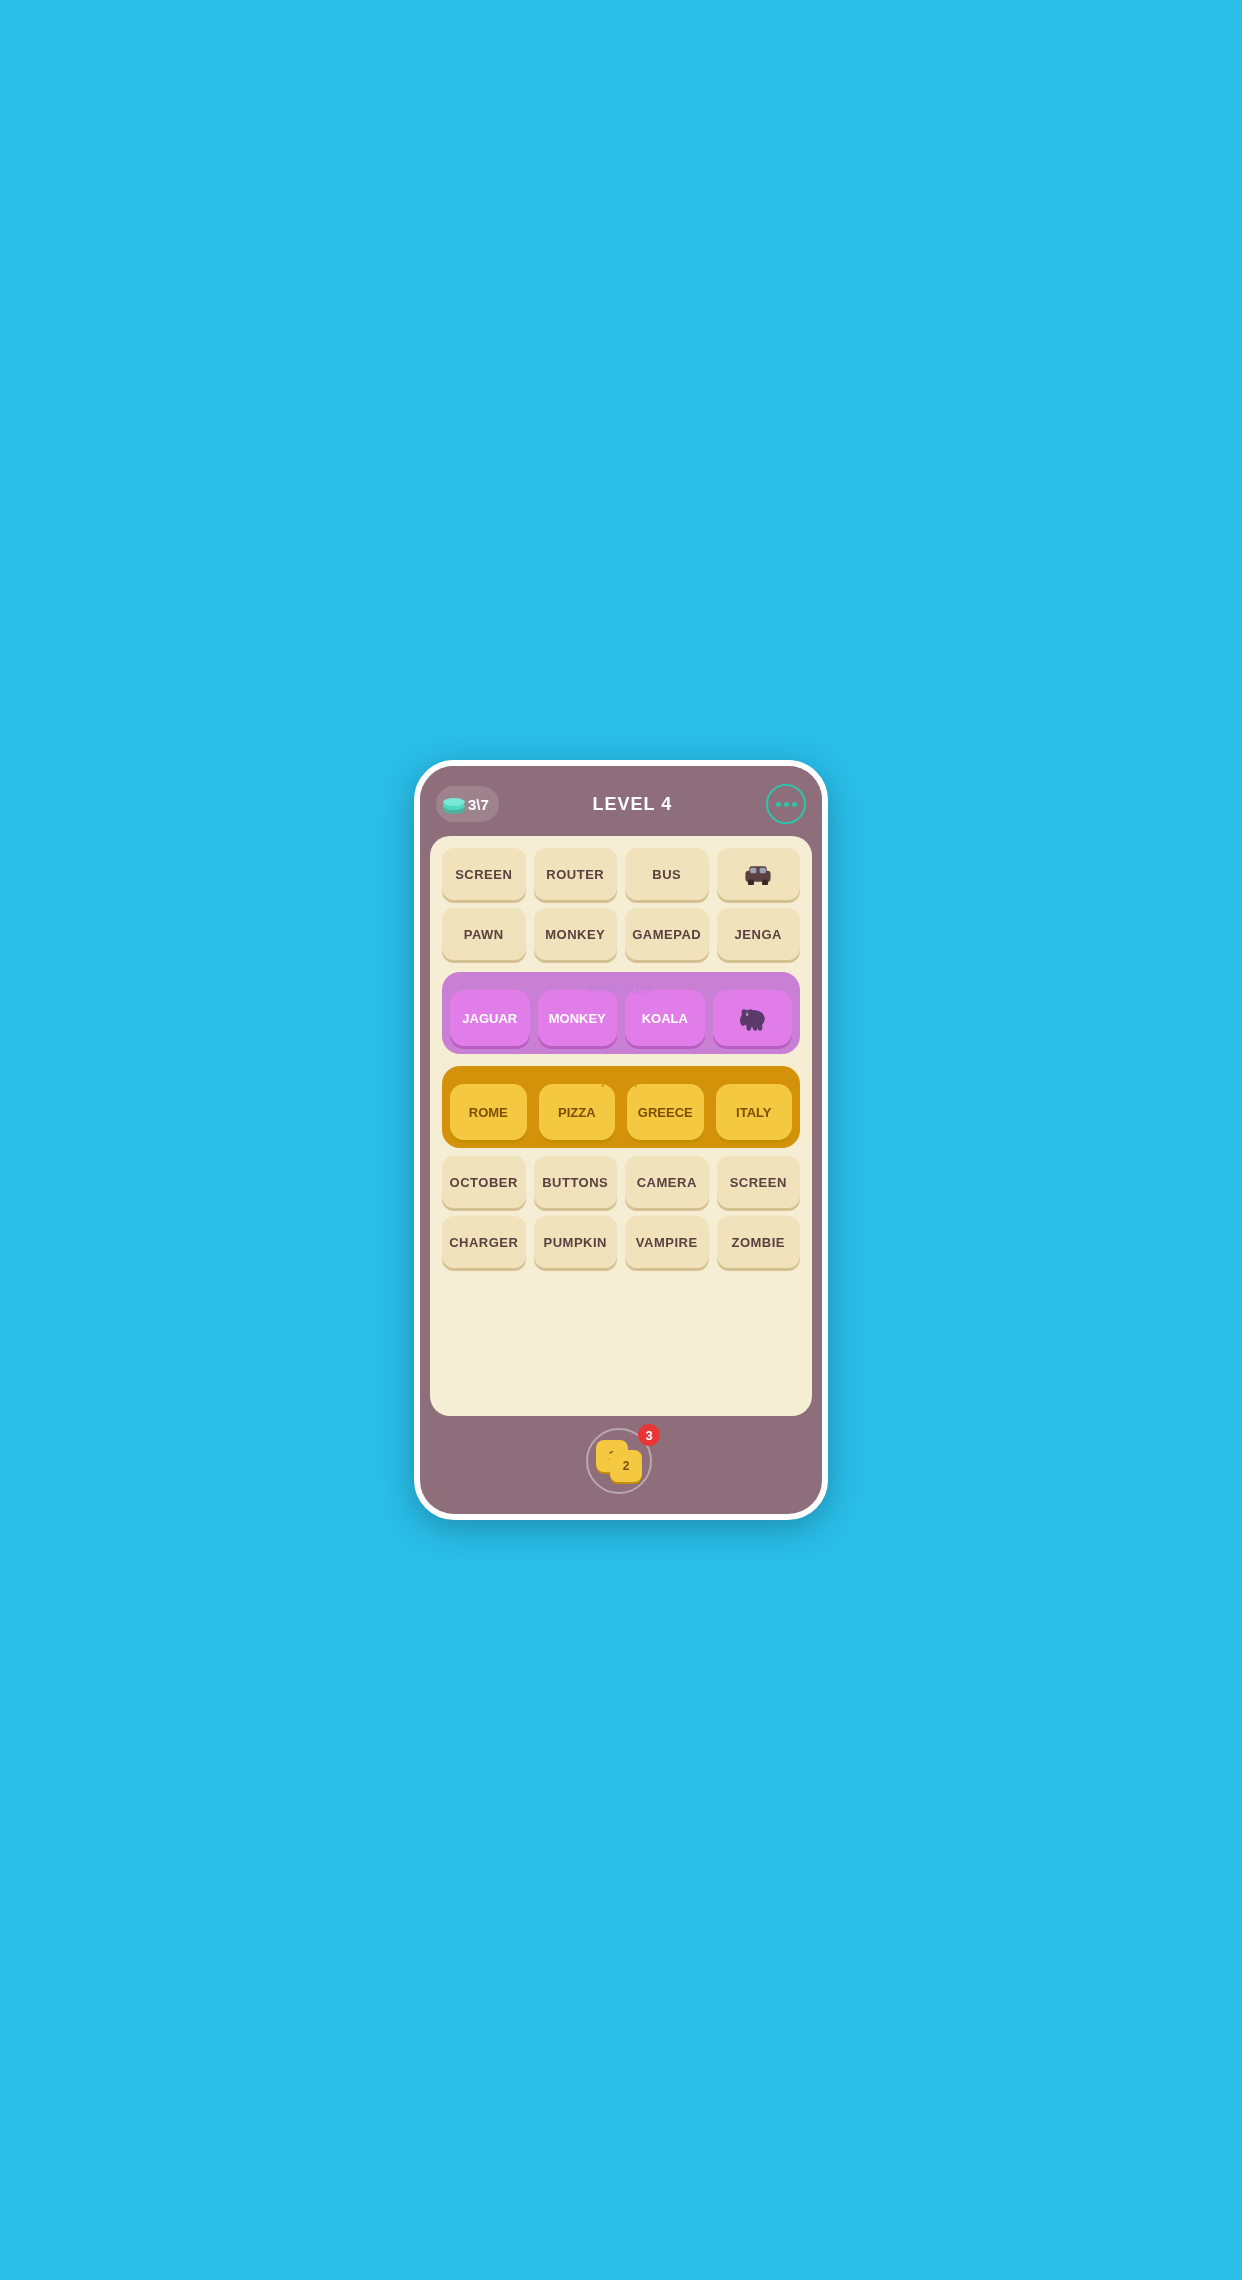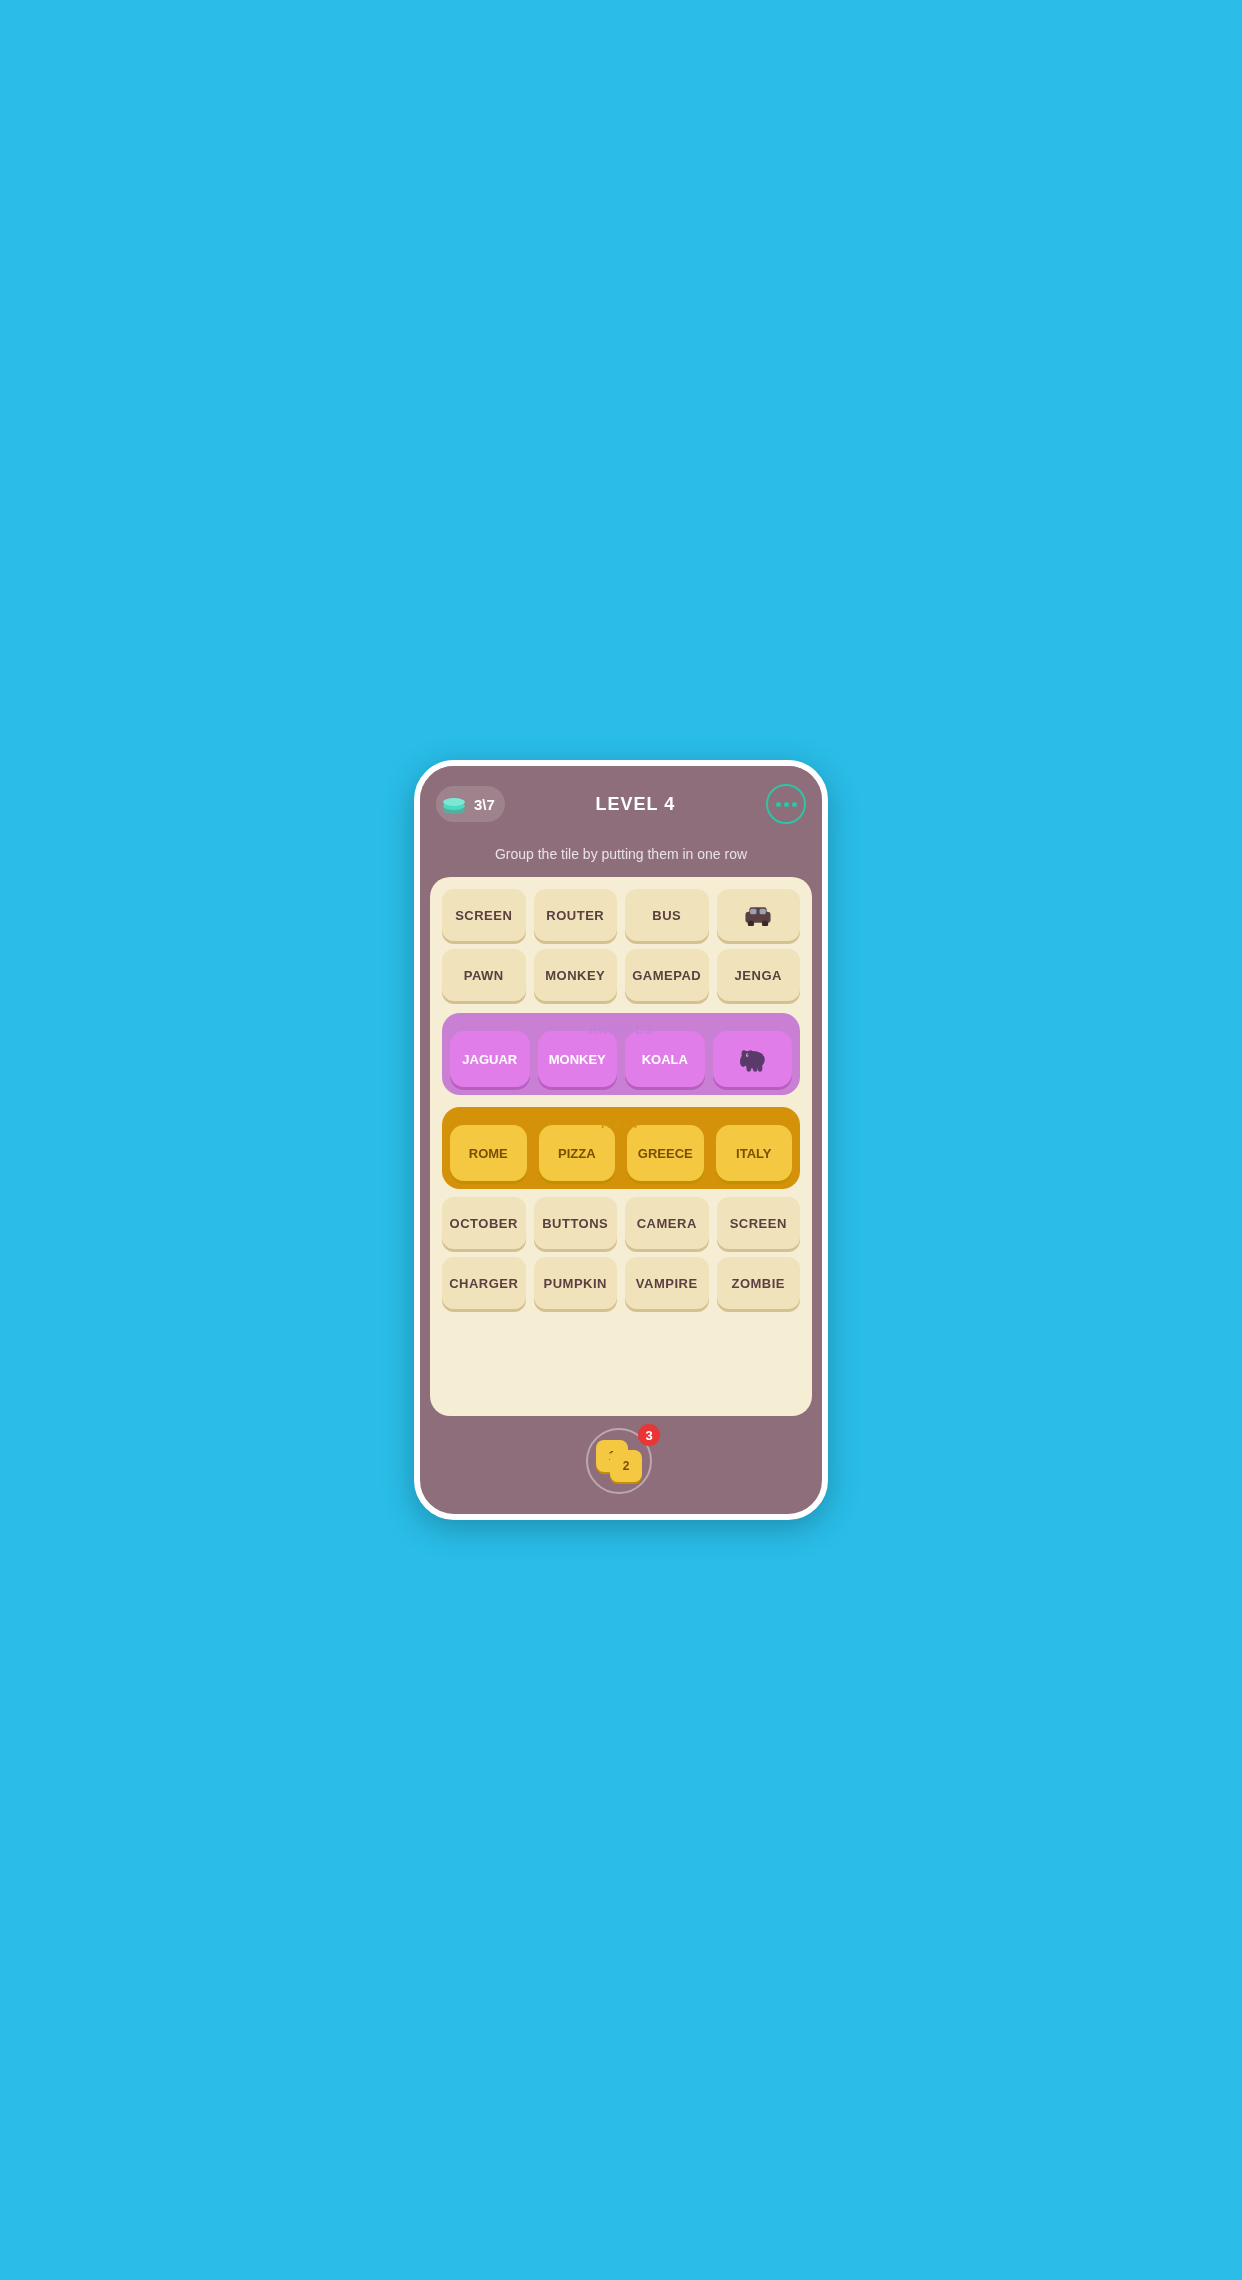--- a/index.html
+++ b/index.html
@@ -34,21 +34,20 @@
       justify-content: space-between;
       flex-shrink: 0;
     }
 
     .score-badge {
       display: flex;
       align-items: center;
       background: rgba(255,255,255,0.15);
       border-radius: 20px;
       padding: 4px 10px 4px 4px;
-      gap: 6px;
     }
 
     .score-text {
       color: #fff;
       font-size: 15px;
       font-weight: bold;
     }
 
     .level-title {
       color: #fff;
@@ -301,21 +300,20 @@
 
     <span class="level-title">LEVEL 4</span>
 
     <button class="menu-btn">
       <div class="menu-dot"></div>
       <div class="menu-dot"></div>
       <div class="menu-dot"></div>
     </button>
   </div>
 
-  <p class="instruction">Group the tile by putting them in one row</p>
 
   <div class="game-board">
 
     <div class="tile-grid">
       <button class="tile">SCREEN</button>
       <button class="tile">ROUTER</button>
       <button class="tile">BUS</button>
       <button class="tile">
 
         <svg width="32" height="22" viewBox="0 0 40 28">

